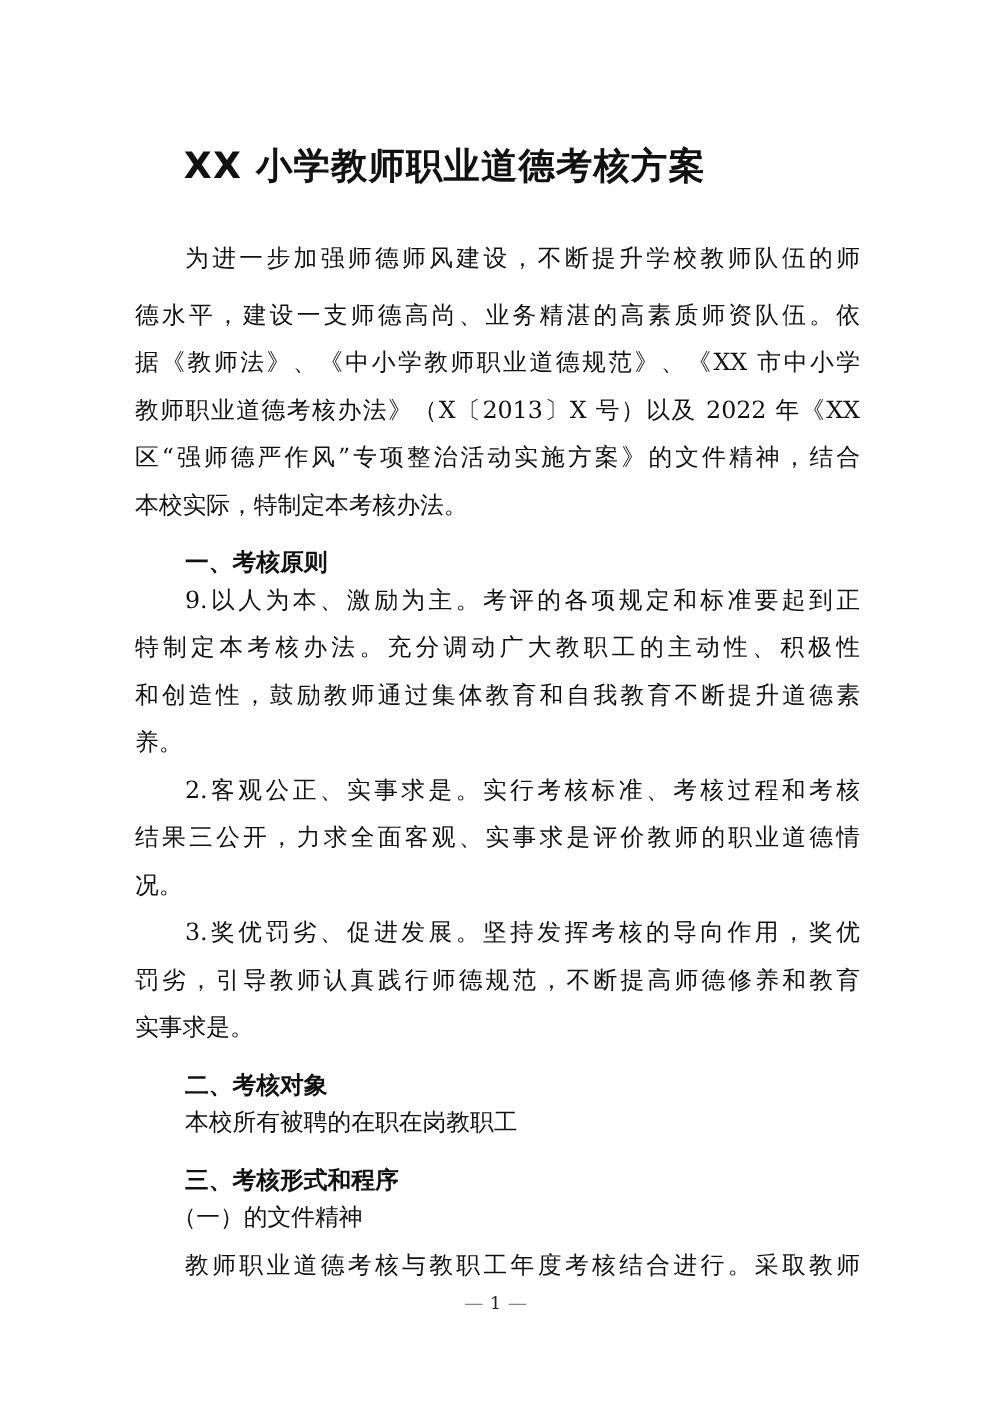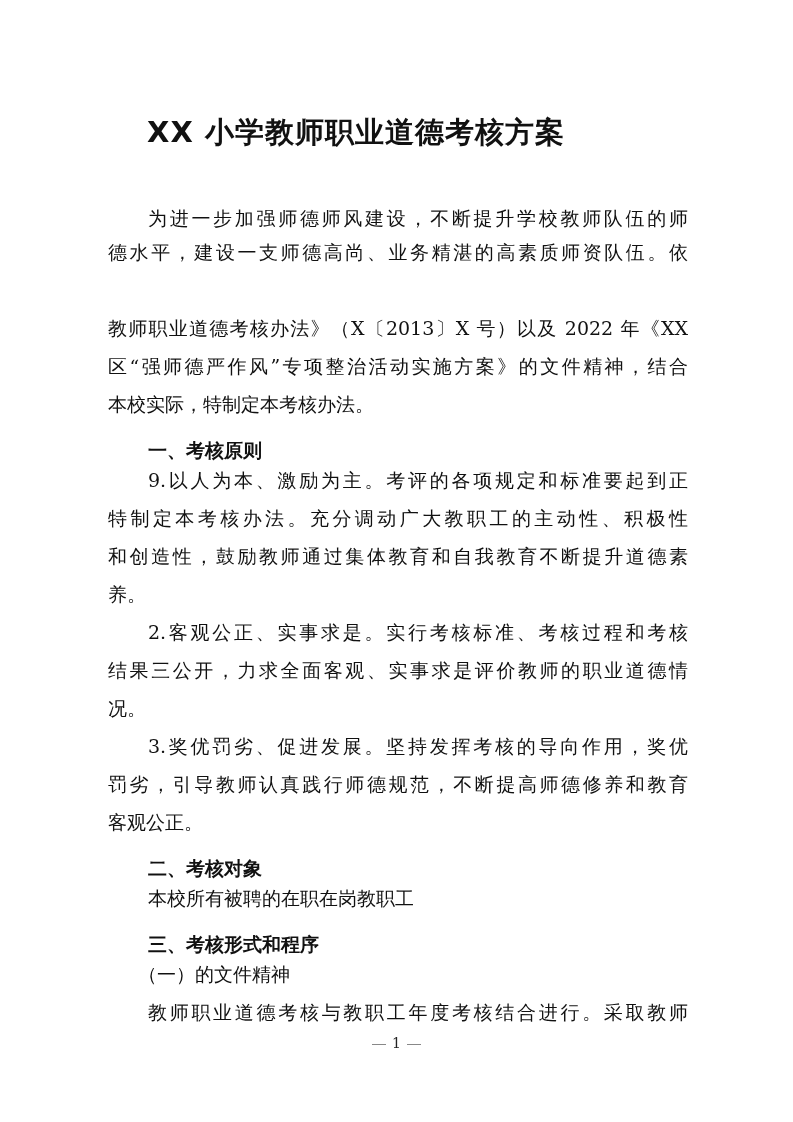--- a/index.html
+++ b/index.html
@@ -31,40 +31,41 @@
     text-align: center; font-size: 14px; color: #222;
   }
   .footer .dash { display: inline-block; width: 14px; height: 1px; background: #888; vertical-align: middle; margin: 0 6px; }
 </style>
 </head>
 <body>
 
 <div class="page">
   <div class="title">XX 小学教师职业道德考核方案</div>
 
-  <div class="line indent" style="top:199px">为进一步加强师德师风建设，不断提升学校教师队伍的师</div>
+  <div class="line indent" style="top:188px">为进一步加强师德师风建设，不断提升学校教师队伍的师</div>
   <div class="line" style="top:233px">德水平，建设一支师德高尚、业务精湛的高素质师资队伍。依</div>
+  <div class="line" style="top:271px">据《教师法》、《中小学教师职业道德规范》、《XX 市中小学</div>
   <div class="line" style="top:309px">教师职业道德考核办法》（X〔2013〕X 号）以及 2022 年《XX</div>
   <div class="line" style="top:347px">区“强师德严作风”专项整治活动实施方案》的文件精神，结合</div>
   <div class="line last" style="top:385px">本校实际，特制定本考核办法。</div>
 
   <div class="line indent heading" style="top:423px">一、考核原则</div>
 
   <div class="line indent" style="top:461px">9.以人为本、激励为主。考评的各项规定和标准要起到正</div>
   <div class="line" style="top:499px">特制定本考核办法。充分调动广大教职工的主动性、积极性</div>
   <div class="line" style="top:537px">和创造性，鼓励教师通过集体教育和自我教育不断提升道德素</div>
   <div class="line last" style="top:575px">养。</div>
 
   <div class="line indent" style="top:613px">2.客观公正、实事求是。实行考核标准、考核过程和考核</div>
   <div class="line" style="top:651px">结果三公开，力求全面客观、实事求是评价教师的职业道德情</div>
   <div class="line last" style="top:689px">况。</div>
 
   <div class="line indent" style="top:727px">3.奖优罚劣、促进发展。坚持发挥考核的导向作用，奖优</div>
   <div class="line" style="top:765px">罚劣，引导教师认真践行师德规范，不断提高师德修养和教育</div>
-  <div class="line last" style="top:803px">客观公正。</div>
+  <div class="line last" style="top:803px">实事求是。</div>
 
   <div class="line indent heading" style="top:841px">二、考核对象</div>
   <div class="line indent heading" style="top:917px">三、考核形式和程序</div>
 
   <div class="line indent last" style="top:879px">本校所有被聘的在职在岗教职工</div>
   <div class="line sub" style="top:955px">（一）的文件精神</div>
   <div class="line indent" style="top:993px">教师职业道德考核与教职工年度考核结合进行。采取教师</div>
 
   <div class="footer">
     <span class="dash"></span><span>1</span><span class="dash"></span>

